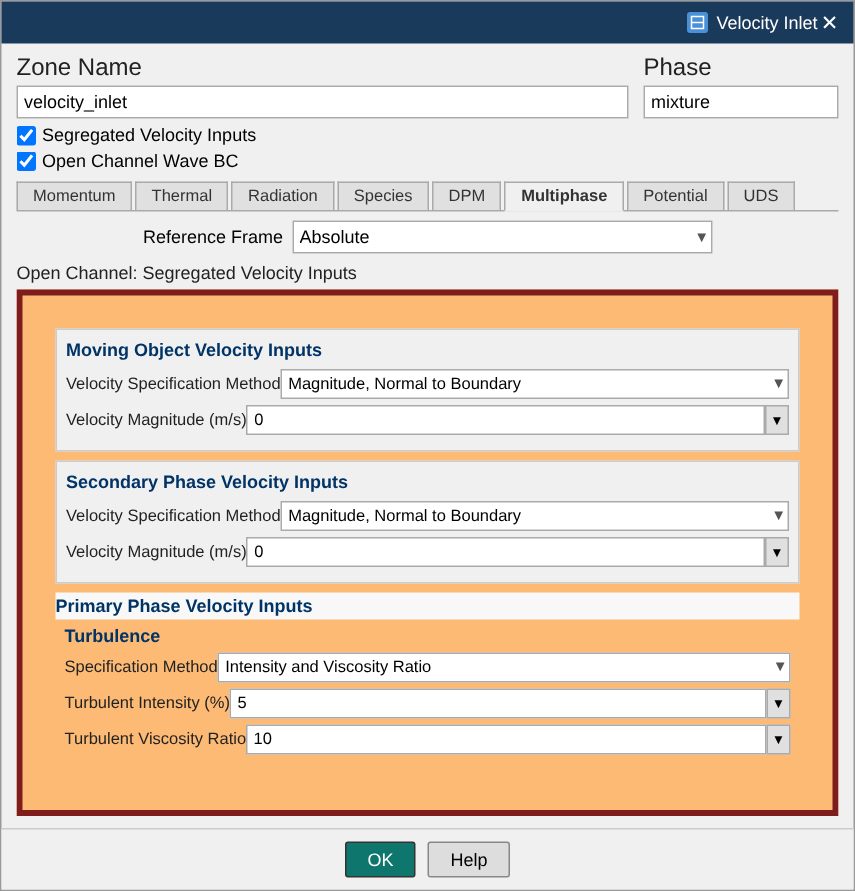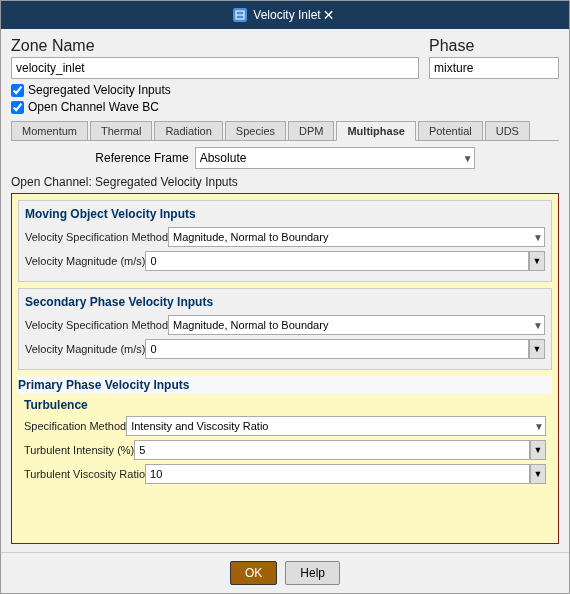--- a/index.html
+++ b/index.html
@@ -20,21 +20,21 @@
       border: 1px solid #999;
       display: flex;
       flex-direction: column;
     }
     .title-bar {
       background: #1a3a5c;
       color: white;
       padding: 5px 8px;
       display: flex;
       align-items: center;
-      justify-content: center;
+      justify-content: flex-end;
       height: 28px;
     }
     .title-bar-left {
       display: flex;
       align-items: center;
       gap: 6px;
     }
     .title-icon {
       width: 14px;
       height: 14px;
@@ -159,23 +159,23 @@
       color: #555;
     }
     .open-channel-label {
       font-size: 12px;
       color: #222;
       margin-bottom: 4px;
     }
     .scrollable-content {
       flex: 1;
       overflow-y: auto;
-      border: 1px solid #7f1d1d;
-      background: #fef9c3;
-      padding: 6px;
+      border: 4px solid #7f1d1d;
+      background: #fdba74;
+      padding: 22px;
     }
     .scrollable-content::-webkit-scrollbar {
       width: 14px;
     }
     .scrollable-content::-webkit-scrollbar-track {
       background: #e0e0e0;
     }
     .scrollable-content::-webkit-scrollbar-thumb {
       background: #aaa;
       border: 1px solid #999;
@@ -273,21 +273,21 @@
     }
     .footer-btn {
       padding: 4px 14px;
       font-size: 12px;
       border: 1px solid #888;
       background: #ddd;
       cursor: pointer;
       border-radius: 2px;
     }
     .footer-btn.ok {
-      background: #a16207;
+      background: #0f766e;
       color: white;
       border-color: #333;
     }
   </style>
 </head>
 <body>
 
 <div class="dialog">
 
   <div class="title-bar">

